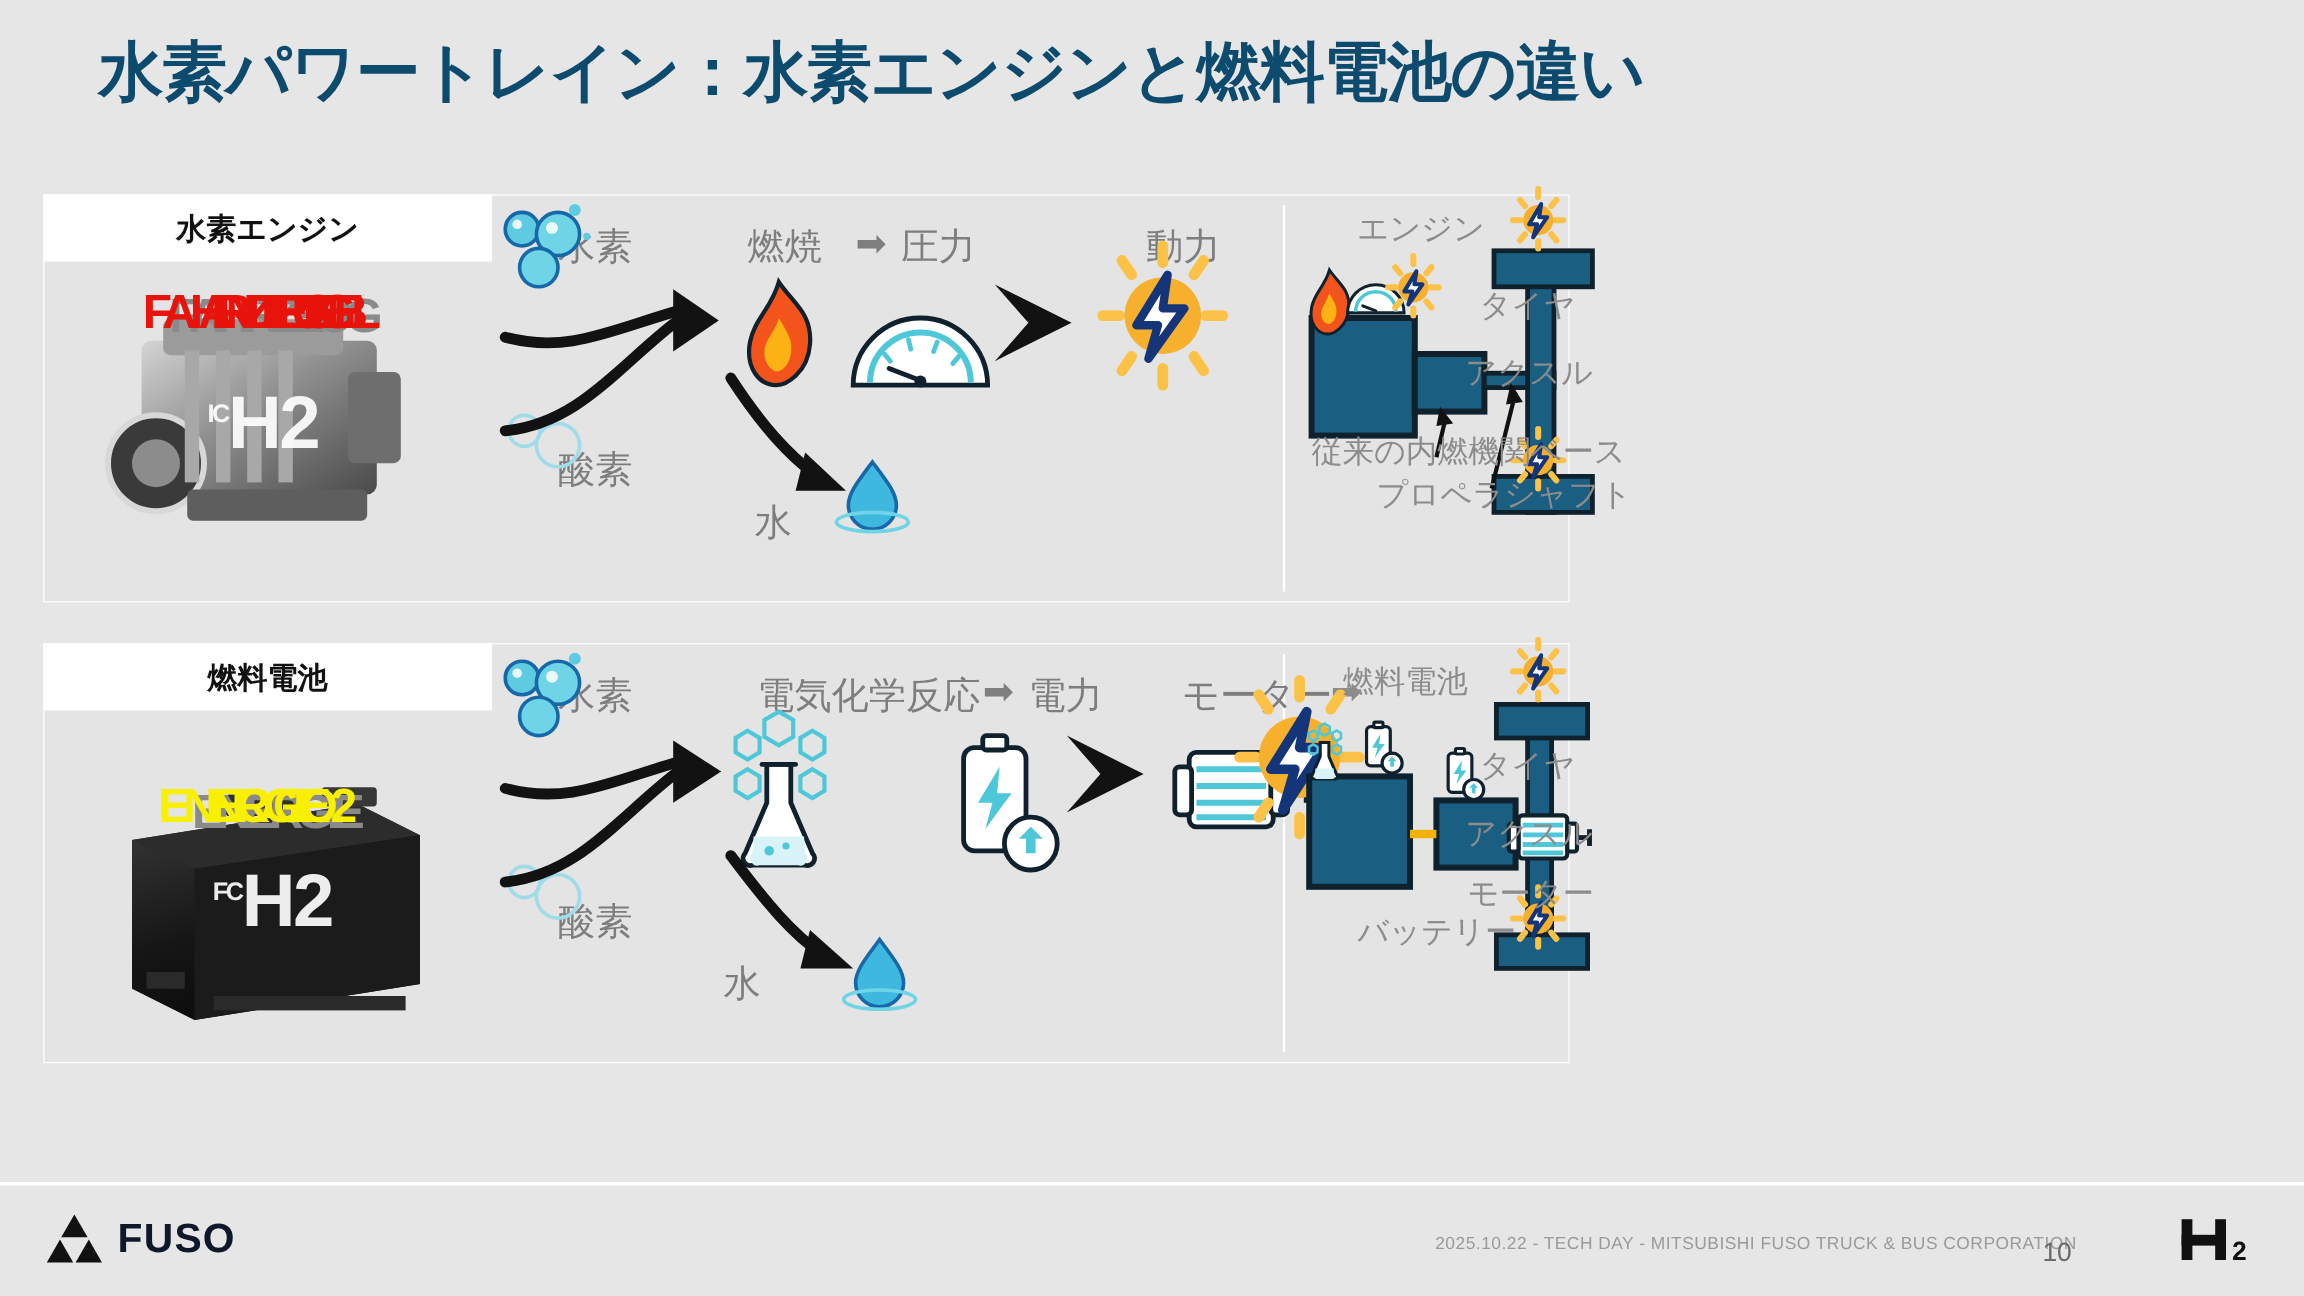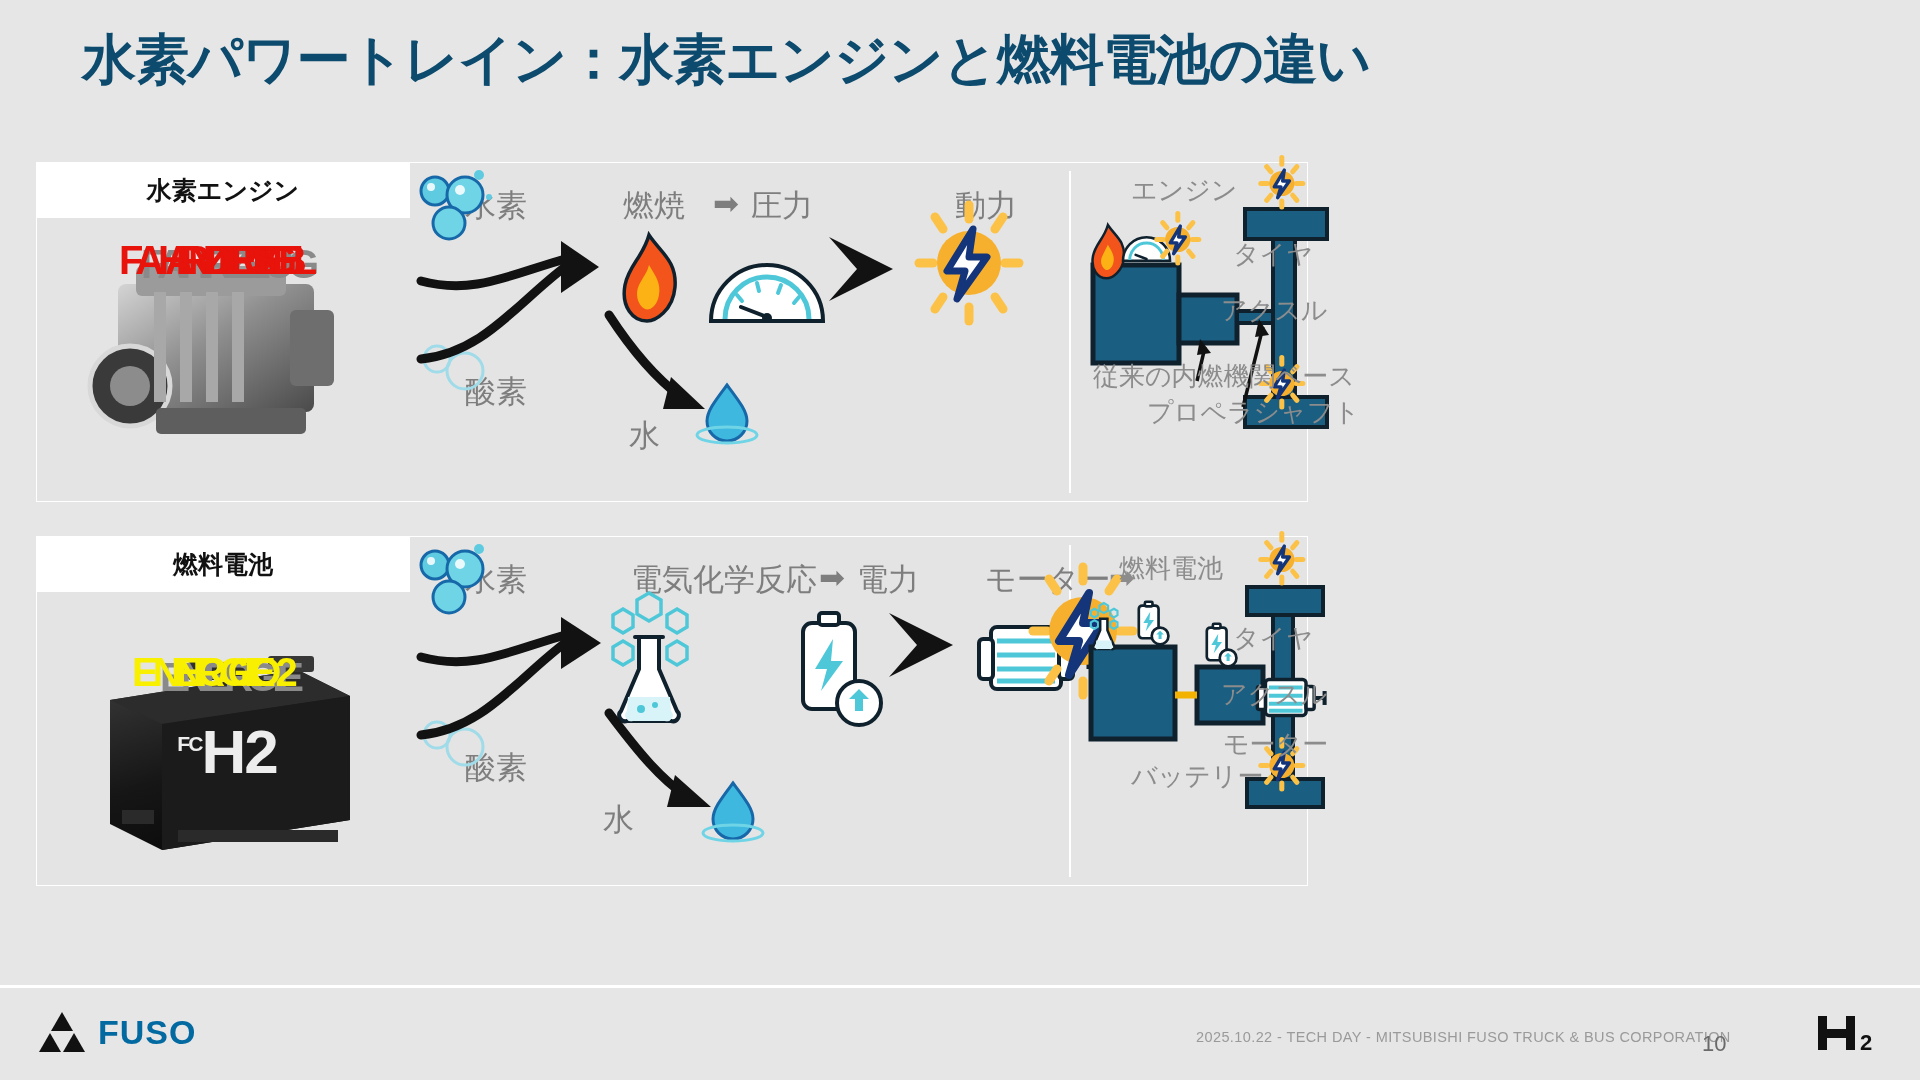--- a/index.html
+++ b/index.html
@@ -82,21 +82,21 @@
 
   
   .footer-rule { position: absolute; left: 0; right: 0; top: 985px; height: 3px; background: #ffffff; }
   .footer-note {
     position: absolute; top: 1029px; left: 1196px;
     font-size: 14.5px; color: #9a9a9a; letter-spacing: .4px; white-space: nowrap;
   }
   .page-num { position: absolute; top: 1031px; left: 1702px; font-size: 22px; color: #6a6a6a; }
 
   .fuso-logo { position: absolute; left: 40px; top: 1012px; display: flex; align-items: center; gap: 14px; }
-  .fuso-word { font-size: 34px; font-weight: 700; color: #0369a1; letter-spacing: 1px; }
+  .fuso-word { font-size: 34px; font-weight: 700; color: #0f172a; letter-spacing: 1px; }
 
   .h2-logo { position: absolute; left: 1816px; top: 1012px; font-size: 40px; font-weight: 700; color: #111; }
 
   svg { display: block; overflow: visible; }
 </style>
 </head>
 <body>
 
 <div id="slide">
 
@@ -286,20 +286,23 @@
     <circle cx="46" cy="128" r="20" fill="#8c8c8c"></circle>
     <rect x="206" y="52" width="44" height="76" rx="6" fill="#6e6e6e"></rect>
     <rect x="72" y="150" width="150" height="26" rx="5" fill="#5e5e5e"></rect>
     <g fill="#a8a8a8">
       <rect x="70" y="34" width="12" height="110"></rect>
         <rect x="96" y="34" width="12" height="110"></rect>
       <rect x="122" y="34" width="12" height="110"></rect>
         <rect x="148" y="34" width="12" height="110"></rect>
     </g>
   </svg>
+  <div class="photo" style="left:84px; top:258px; width:270px; height:190px;">
+    <div class="wm"><span style="font-size:.34em; vertical-align:super;">IC</span><span>H2</span></div>
+  </div>
 
   <div class="glitch" id="glitch-ice" style="left:36px;">
     <span class="lay shadow" style="left:4px; top:4px;">FAHRZEUG</span>
     <span class="lay red" style="left:-18px;">FAHRZEUG</span>
     <span class="lay red" style="left:10px;">ANTRIEB</span>
     <span class="lay red" style="left:34px;">DIESEL</span>
   </div>
 
   <div class="panel" id="panel-fc">
     <div class="panel-split" style="left:1032px;"></div>

